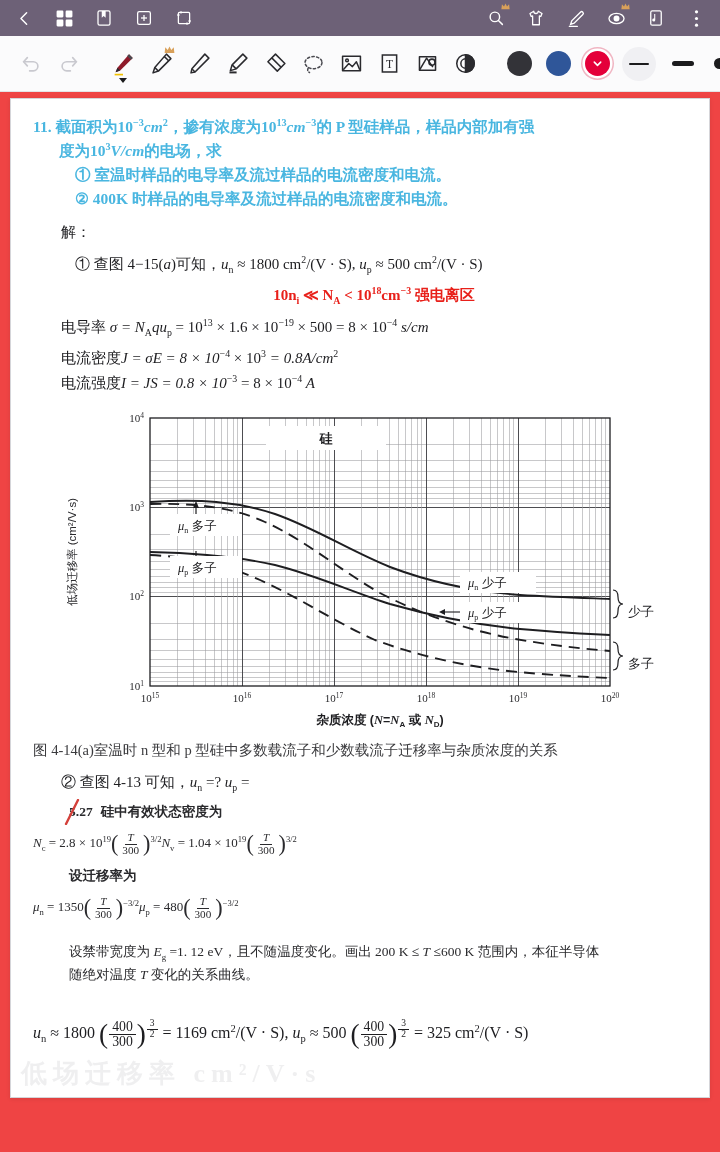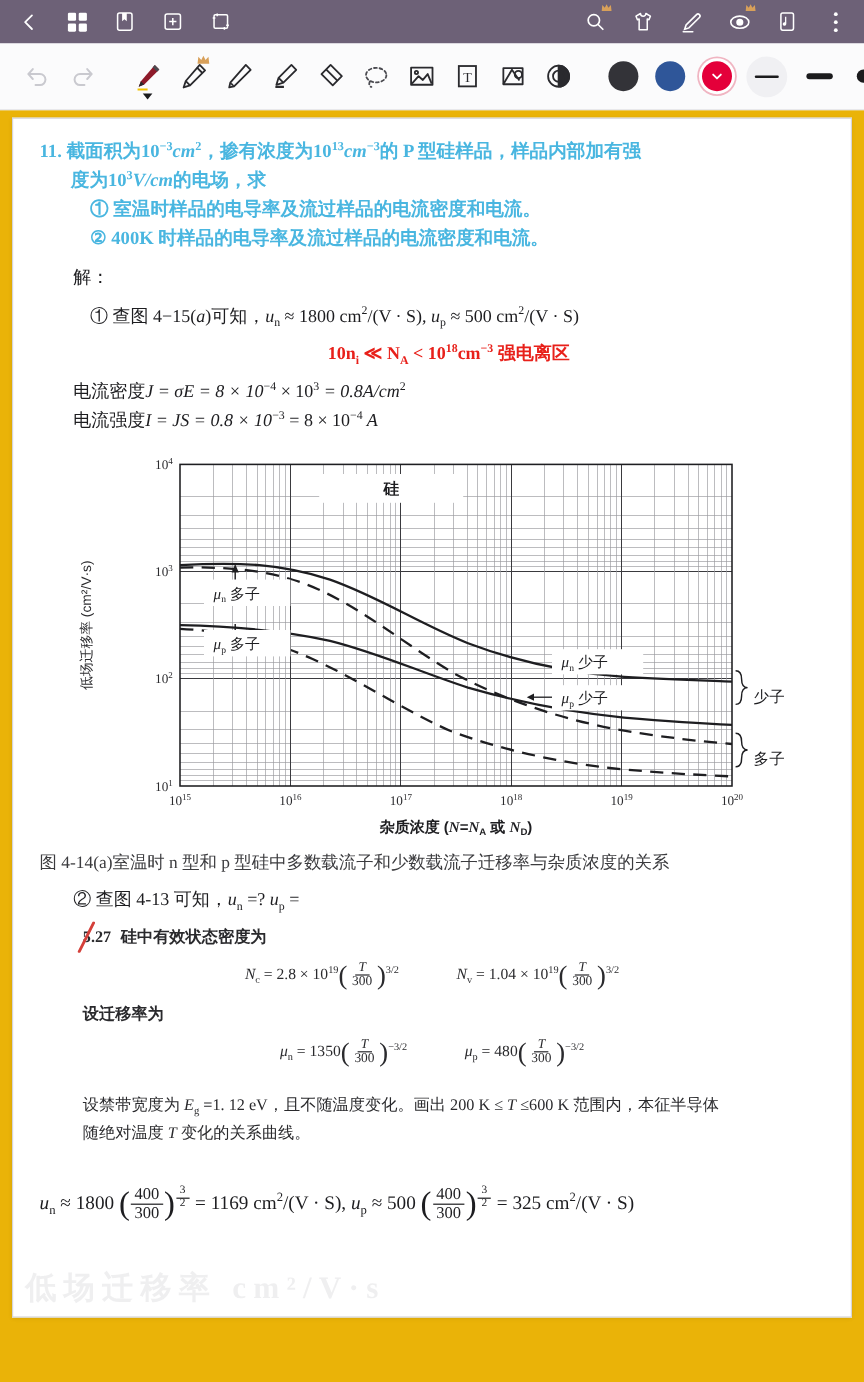--- a/index.html
+++ b/index.html
@@ -73,21 +73,21 @@
     display: flex; align-items: center; justify-content: center;
     border-radius: 50%;
   }
   .stroke-btn.on { background: #f0f0f3; }
   .bar { background: #1b1b1d; border-radius: 6px; }
 
   
   .page-wrap {
     width: 720px; height: 1060px;
     padding: 6px 10px 0 10px;
-    background: #eab308;
+    background: #ef4444;
   }
   .page {
     width: 700px; height: 1000px;
     background: #ffffff;
     border: 1px solid #d5d5d9;
     box-shadow: 0 1px 4px rgba(0,0,0,.10);
     padding: 16px 22px 0 22px;
     position: relative;
     overflow: hidden;
   }
@@ -110,21 +110,21 @@
   .figure { margin: 10px 0 0 0; position: relative; }
   .fig-svg { display: block; margin: 0 auto; }
   .fig-cap { text-align: left; color: #3b3b3e; font-size: 14.5px; line-height: 1.5; margin-top: 6px; }
   .fig-cap .l1 { display: block; }
   .fig-cap .l2 { display: block; }
 
   
   .inset { margin-top: 10px; position: relative; font-size: 13.5px; color: #2a2a2d; }
   .inset .hdr { font-weight: 700; padding-left: 36px; }
   .inset .num { font-weight: 700; margin-right: 8px; }
-  .eqrow { display: flex; justify-content: center; gap: 48px; margin: 10px 0; font-size: 13px; }
+  .eqrow { display: flex; margin: 10px 0; font-size: 13px; }
   .inset .body { margin-top: 20px; line-height: 1.7; font-size: 13.5px; }
   .redslash {
     position: absolute; left: 30px; top: -4px;
     width: 18px; height: 26px; color: #d4403a;
   }
   .frac { display: inline-flex; flex-direction: column; align-items: center;
           vertical-align: middle; font-size: .86em; line-height: 1.05; margin: 0 1px; }
   .frac .n { border-bottom: 1px solid currentColor; padding: 0 3px; }
   .frac .d { padding: 0 3px; }
   .paren { font-size: 1.7em; vertical-align: middle; font-weight: 300; }
@@ -365,20 +365,23 @@
     <div class="sol-row ind1">解：</div>
 
     <div class="sol-row ind1" style="padding-left:42px">
       <span>① 查图 4−15(</span><i class="mi">a</i><span>)可知，</span><i class="mi">u</i><sub>n</sub><span> ≈ 1800 cm</span><sup>2</sup><span>/(V · S), </span><i class="mi">u</i><sub>p</sub><span> ≈ 500 cm</span><sup>2</sup><span>/(V · S)</span>
     </div>
 
     <div class="sol-row red" style="padding-left:28px">
       <span>10n</span><sub>i</sub><span> ≪ N</span><sub>A</sub><span> &lt; 10</span><sup>18</sup><span>cm</span><sup>−3</sup><span>  强电离区</span>
     </div>
 
+    <div class="sol-row" style="padding-left:28px">
+      <span>电导率 </span><i class="mi">σ = N</i><sub>A</sub><i class="mi">qu</i><sub>p</sub><span> = 10</span><sup>13</sup><span> × 1.6 × 10</span><sup>−19</sup><span> × 500 = 8 × 10</span><sup>−4</sup><i class="mi"> s/cm</i>
+    </div>
 
     <div class="sol-row" style="padding-left:28px;margin-bottom:2px">
       <span>电流密度</span><i class="mi">J = σE = 8 × 10</i><sup>−4</sup><span> × 10</span><sup>3</sup><i class="mi"> = 0.8A/cm</i><sup>2</sup>
     </div>
 
     <div class="sol-row" style="padding-left:28px;margin-top:2px">
       <span>电流强度</span><i class="mi">I = JS = 0.8 × 10</i><sup>−3</sup><span> = 8 × 10</span><sup>−4</sup><i class="mi"> A</i>
     </div>
   </div>
 

